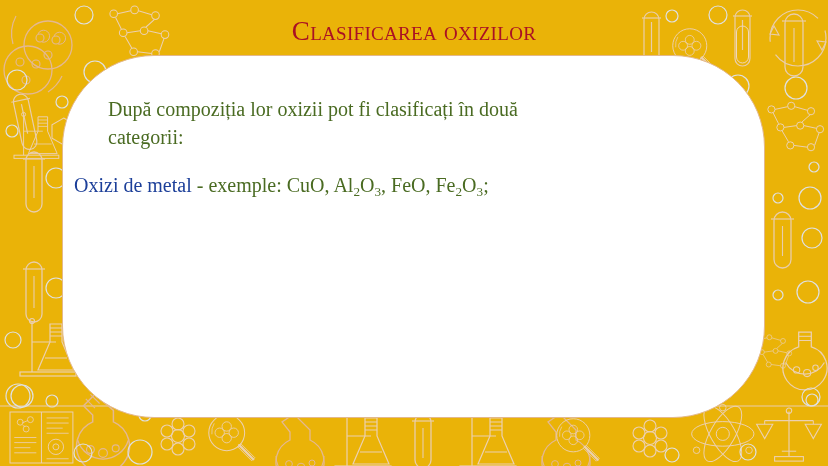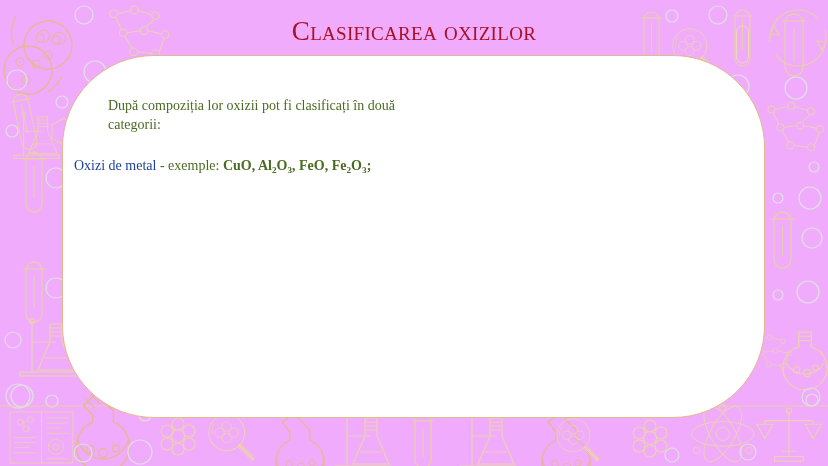--- a/index.html
+++ b/index.html
@@ -12,21 +12,21 @@
     background: #ffffff;
     font-family: "Liberation Serif", serif;
     overflow: hidden;
     position: relative;
   }
   #slide {
     position: absolute;
     left: 0; top: 0;
     width: 828px;
     height: 466px;
-    background: #f0abfc;
+    background: #eab308;
     overflow: hidden;
   }
   
   #decor {
     position: absolute;
     left: 0; top: 0;
     width: 828px;
     height: 466px;
     pointer-events: none;
   }
@@ -64,21 +64,21 @@
   }
 
   
   #body-block {
     position: absolute;
     left: 74px;
     top: 96px;
     width: 676px;
     z-index: 5;
     color: #4a6b22;
-    font-size: 14px;
+    font-size: 20px;
     line-height: 1.38;
   }
   .para-intro {
     text-align: justify;
     text-justify: inter-word;
     text-indent: 34px;
     margin: 0;
     color: #4a6b22;
   }
   .para-intro .last-line {
@@ -89,21 +89,21 @@
     color: #4a6b22;
     white-space: nowrap;
   }
   #cat-metal { margin-top: 21px; }
   #cat-nemetal { margin-top: 60px; }
   .cat-term {
     color: #1c3f99;
     font-weight: normal;
   }
   .cat-rest { color: #4a6b22; margin-top: 28px; }
-  .formulas { color: #4a6b22; font-weight: bold; }
+  .formulas { color: #4a6b22; }
   sub {
     font-size: 0.66em;
     line-height: 0;
     vertical-align: -0.28em;
   }
 </style>
 </head>
 <body>
 
 <div id="slide">

